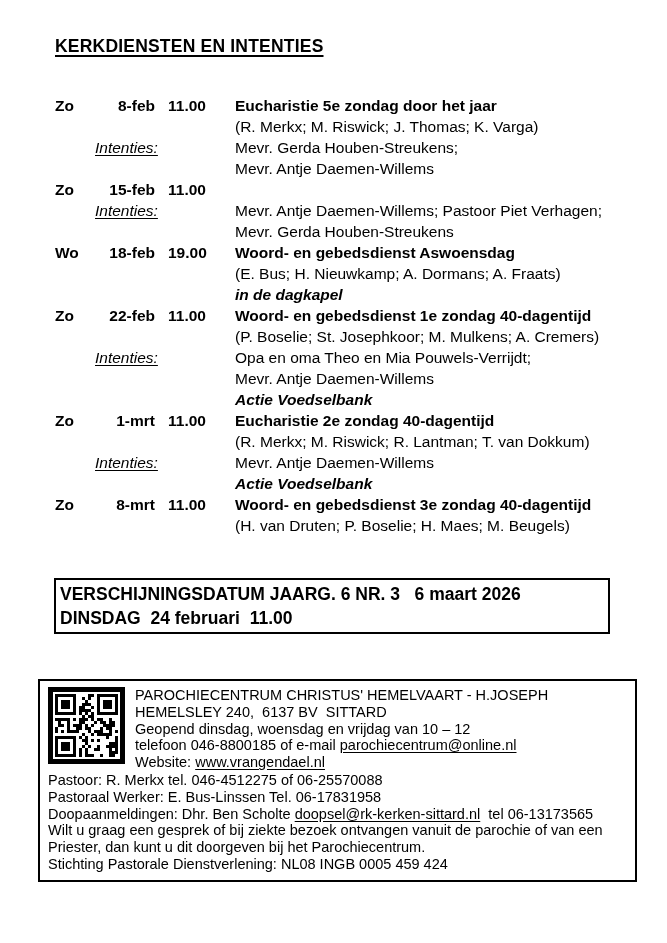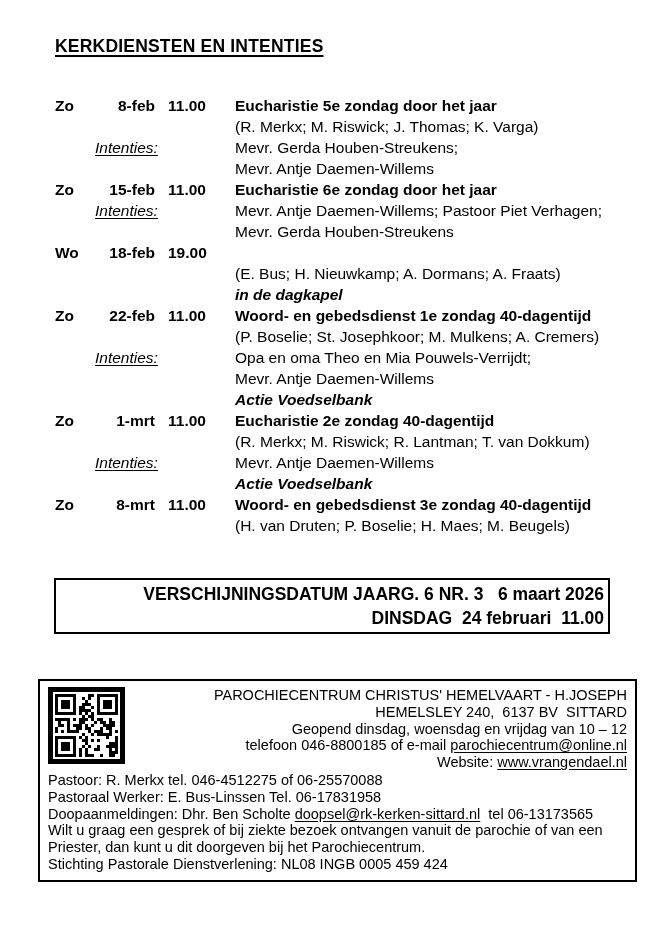--- a/index.html
+++ b/index.html
@@ -54,42 +54,42 @@
   .c4.bolditalic { font-weight:bold; font-style:italic; }
 
   
   .annbox {
     position:absolute;
     left:54px;
     top:578px;
     width:556px;
     box-sizing:border-box;
     border:2px solid #000000;
-    text-align:right;
+    text-align:left;
     padding:2px 4px 2px 4px;
   }
   .ann-line {
     font-size:17.5px;
     font-weight:bold;
     line-height:24px;
     white-space:pre-wrap;
   }
 
   
   .contactbox {
     position:absolute;
     left:38px;
     top:679px;
     width:599px;
     box-sizing:border-box;
     border:2px solid #000000;
     padding:6px 8px 7px 8px;
     font-size:14.5px;
   }
-  .contact-top { display:flex;text-align:right; }
+  .contact-top { display:flex; }
   .qr-frame {
     flex:none;
     width:77px;
     height:77px;
     background:#000000;
     display:flex;
     align-items:center;
     justify-content:center;
     margin-right:10px;
   }
@@ -143,38 +143,38 @@
       <div class="sline">
         <span class="c1"></span>
         <span class="c2"></span>
         <span class="c3"></span>
         <span class="c4 normal">Mevr. Antje Daemen-Willems</span>
       </div>
       <div class="sline">
         <span class="c1">Zo</span>
         <span class="c2 date">15-feb</span>
         <span class="c3">11.00</span>
-        <span class="c4 bold">Eucharistie 6e zondag door het jaar</span>
       </div>
       <div class="sline">
         <span class="c1"></span>
         <span class="c2 gutter">Intenties:</span>
         <span class="c3"></span>
         <span class="c4 normal">Mevr. Antje Daemen-Willems; Pastoor Piet Verhagen;</span>
       </div>
       <div class="sline">
         <span class="c1"></span>
         <span class="c2"></span>
         <span class="c3"></span>
         <span class="c4 normal">Mevr. Gerda Houben-Streukens</span>
       </div>
       <div class="sline">
         <span class="c1">Wo</span>
         <span class="c2 date">18-feb</span>
         <span class="c3">19.00</span>
+        <span class="c4 bold">Woord- en gebedsdienst Aswoensdag</span>
       </div>
       <div class="sline">
         <span class="c1"></span>
         <span class="c2"></span>
         <span class="c3"></span>
         <span class="c4 normal">(E. Bus; H. Nieuwkamp; A. Dormans; A. Fraats)</span>
       </div>
       <div class="sline">
         <span class="c1"></span>
         <span class="c2"></span>

